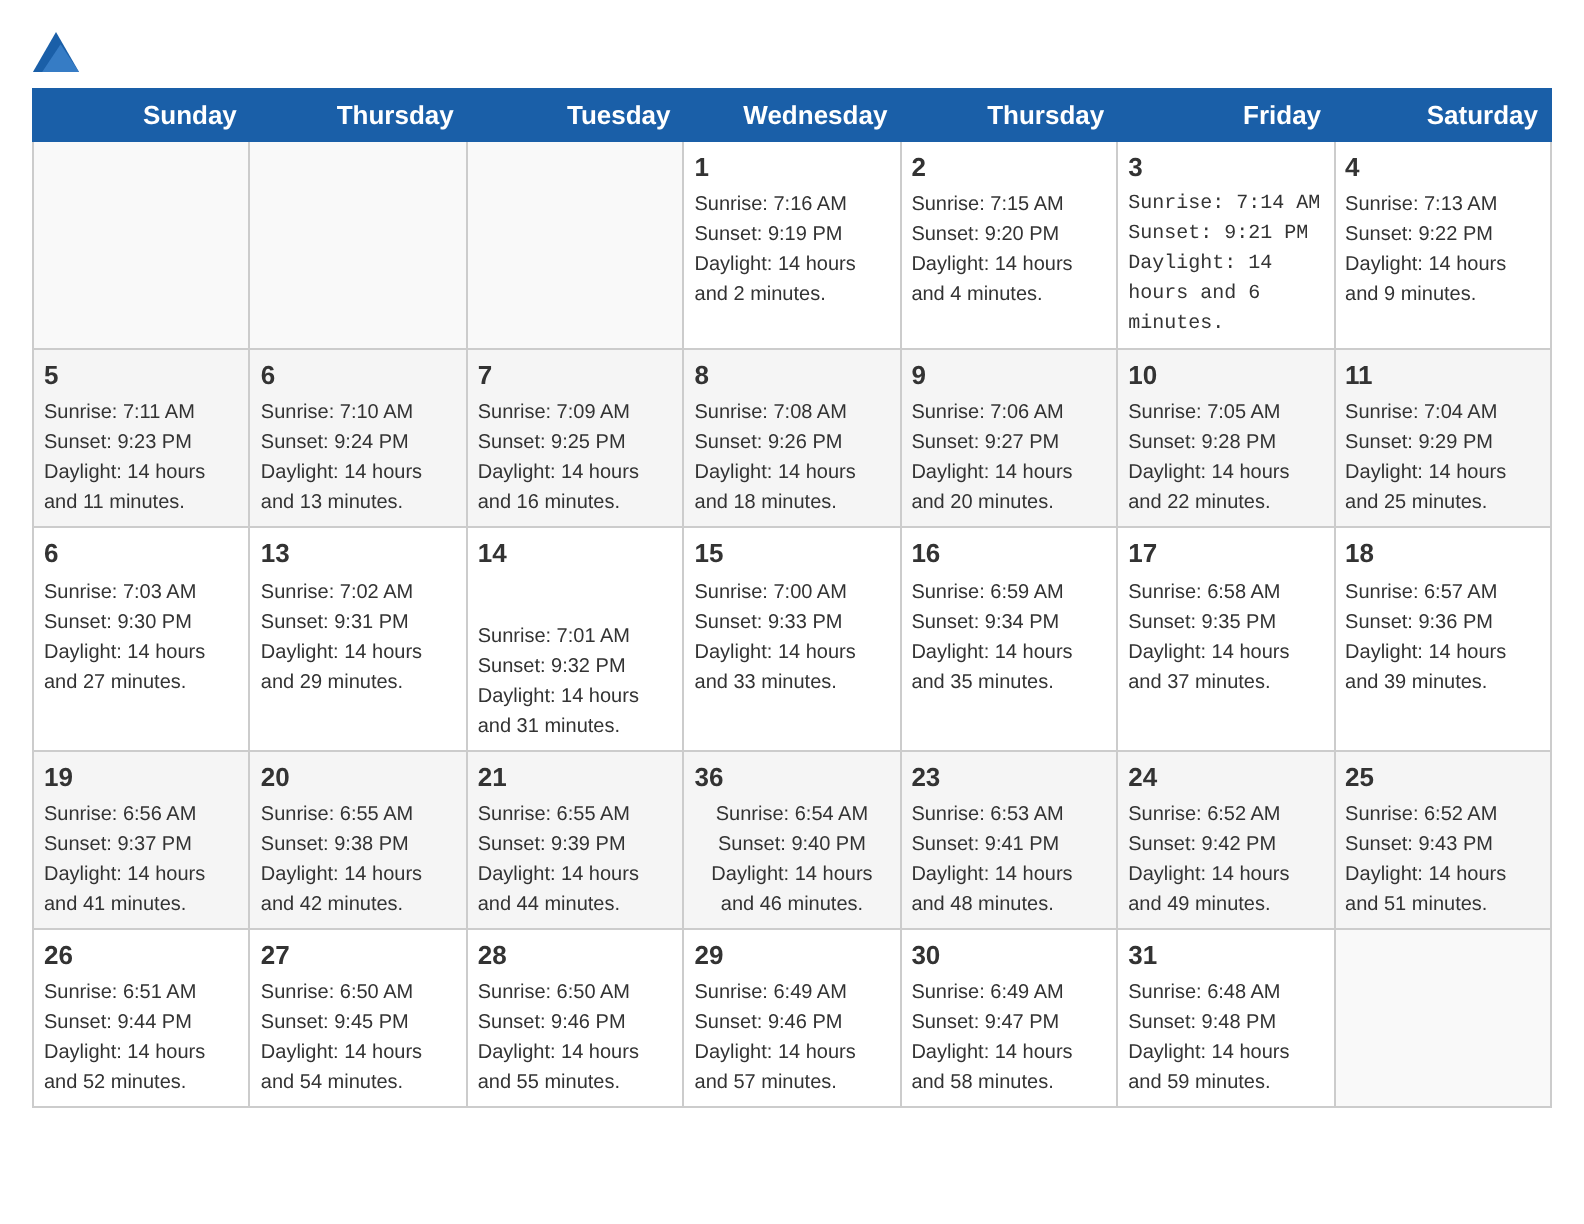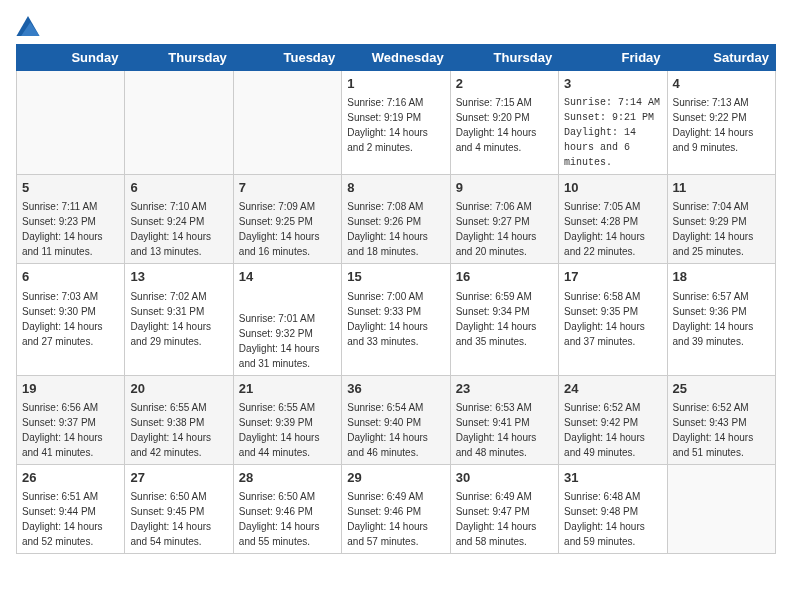--- a/index.html
+++ b/index.html
@@ -170,21 +170,21 @@
         </td>
         <td>
           <span class="day-number">9</span>
           <div class="day-info" style="white-space: pre-line;">Sunrise: 7:06 AM
 Sunset: 9:27 PM
 Daylight: 14 hours and 20 minutes.</div>
         </td>
         <td>
           <span class="day-number">10</span>
           <div class="day-info" style="white-space: pre-line;">Sunrise: 7:05 AM
-Sunset: 4:28 PM
+Sunset: 9:28 PM
 Daylight: 14 hours and 22 minutes.</div>
         </td>
         <td>
           <span class="day-number">11</span>
           <div class="day-info" style="white-space: pre-line;">Sunrise: 7:04 AM
 Sunset: 9:29 PM
 Daylight: 14 hours and 25 minutes.</div>
         </td>
       </tr>
       <tr>
@@ -245,21 +245,21 @@
 Daylight: 14 hours and 42 minutes.</div>
         </td>
         <td>
           <span class="day-number">21</span>
           <div class="day-info" style="white-space: pre-line;">Sunrise: 6:55 AM
 Sunset: 9:39 PM
 Daylight: 14 hours and 44 minutes.</div>
         </td>
         <td>
           <span class="day-number">36</span>
-          <div class="day-info" style="white-space: pre-line;">Sunrise: 6:54 AM
+          <div class="day-info" style="white-space: pre-line; text-align: center;">Sunrise: 6:54 AM
 Sunset: 9:40 PM
 Daylight: 14 hours and 46 minutes.</div>
         </td>
         <td>
           <span class="day-number">23</span>
           <div class="day-info" style="white-space: pre-line;">Sunrise: 6:53 AM
 Sunset: 9:41 PM
 Daylight: 14 hours and 48 minutes.</div>
         </td>
         <td>

